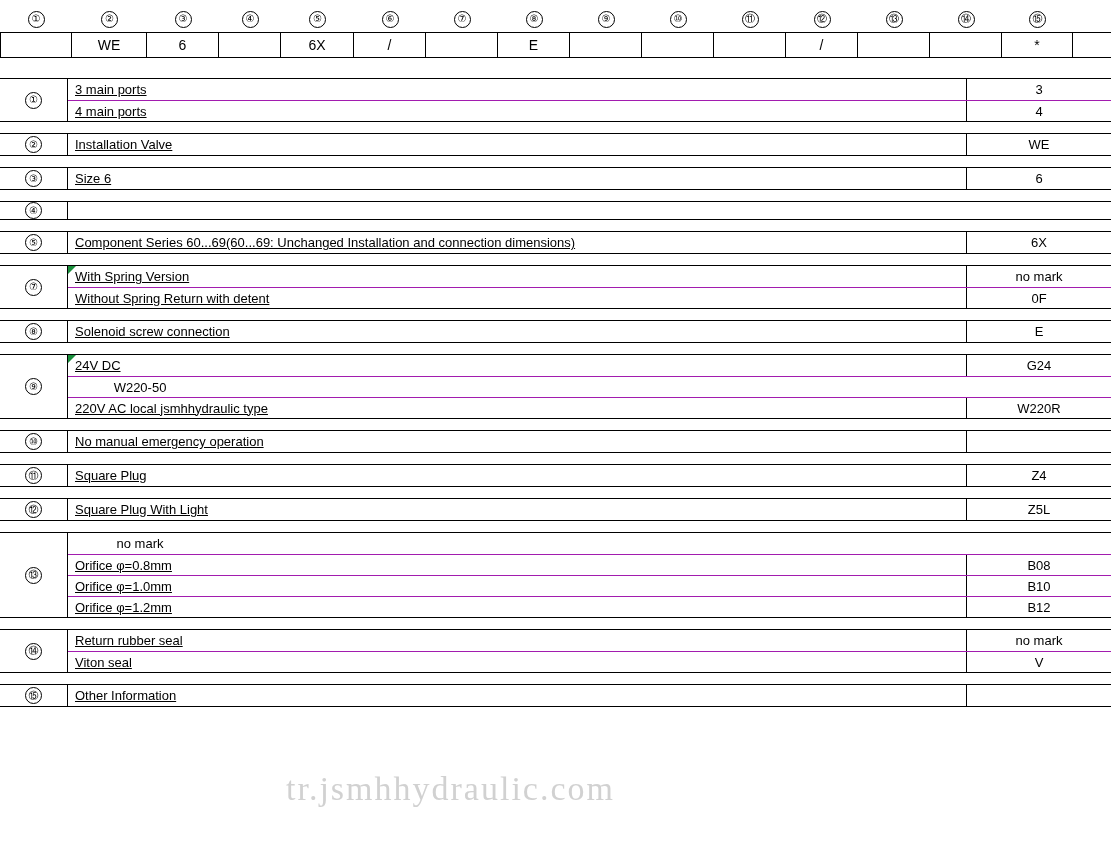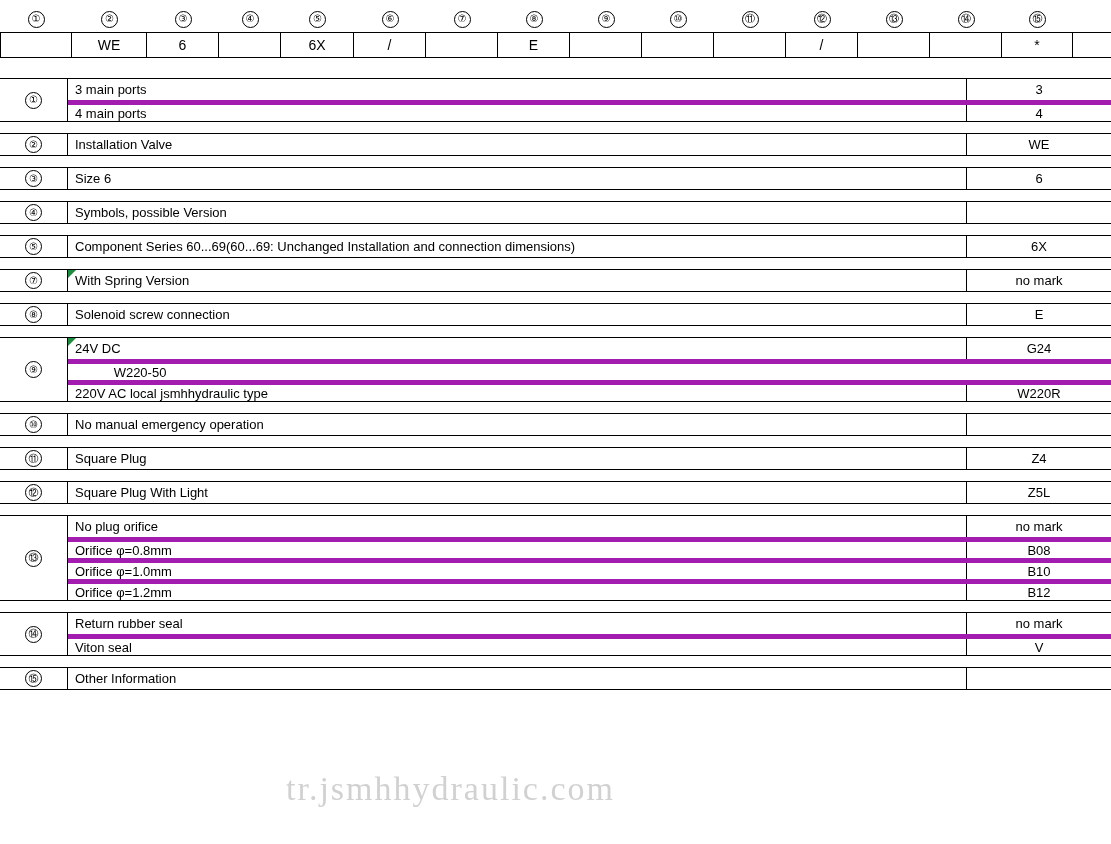--- a/index.html
+++ b/index.html
@@ -105,31 +105,32 @@
     flex: 1 1 auto;
     display: flex;
     flex-direction: column;
   }
   .blk-row {
     display: flex;
     height: 21px;
     box-sizing: border-box;
   }
   .blk-row + .blk-row {
-    border-top: 5px solid #a21caf;
+    border-top: 1px solid #a21caf;
   }
   .blk-desc {
     flex: 1 1 auto;
     padding-left: 7px;
     display: flex;
     align-items: center;
     font-size: 13px;
     border-right: 1px solid #000;
     box-sizing: border-box;
     position: relative;
+    text-decoration: underline;
   }
   .blk-code {
     width: 144px;
     min-width: 144px;
     display: flex;
     align-items: center;
     justify-content: center;
     font-size: 13px;
     box-sizing: border-box;
   }
@@ -270,26 +271,20 @@
           <div class="blk-row">
             <div class="blk-desc">Size 6</div>
             <div class="blk-code">6</div>
           </div>
         </div>
       </div>
       <div class="block">
         <div class="blk-num">
           <span class="circ">④</span>
         </div>
-        <div class="blk-rows">
-          <div class="blk-row">
-            <div class="blk-desc">Symbols, possible Version</div>
-            <div class="blk-code"></div>
-          </div>
-        </div>
       </div>
       <div class="block">
         <div class="blk-num">
           <span class="circ">⑤</span>
         </div>
         <div class="blk-rows">
           <div class="blk-row">
             <div class="blk-desc">Component Series 60...69(60...69: Unchanged Installation and connection dimensions)</div>
             <div class="blk-code">6X</div>
           </div>
@@ -297,20 +292,24 @@
       </div>
       <div class="block">
         <div class="blk-num">
           <span class="circ">⑦</span>
         </div>
         <div class="blk-rows">
           <div class="blk-row">
             <div class="blk-desc greenmark">With Spring Version</div>
             <div class="blk-code">no mark</div>
           </div>
+          <div class="blk-row">
+            <div class="blk-desc">Without Spring Return with detent</div>
+            <div class="blk-code">0F</div>
+          </div>
         </div>
       </div>
       <div class="block">
         <div class="blk-num">
           <span class="circ">⑧</span>
         </div>
         <div class="blk-rows">
           <div class="blk-row">
             <div class="blk-desc">Solenoid screw connection</div>
             <div class="blk-code">E</div>
@@ -367,21 +366,20 @@
             <div class="blk-code">Z5L</div>
           </div>
         </div>
       </div>
       <div class="block">
         <div class="blk-num">
           <span class="circ">⑬</span>
         </div>
         <div class="blk-rows">
           <div class="blk-row">
-            <div class="blk-desc">No plug orifice</div>
             <div class="blk-code">no mark</div>
           </div>
           <div class="blk-row">
             <div class="blk-desc">Orifice φ=0.8mm</div>
             <div class="blk-code">B08</div>
           </div>
           <div class="blk-row">
             <div class="blk-desc">Orifice φ=1.0mm</div>
             <div class="blk-code">B10</div>
           </div>

